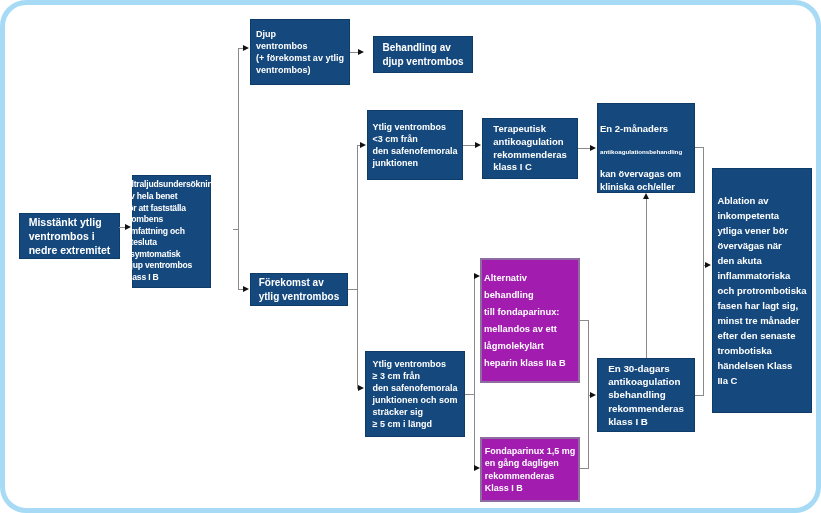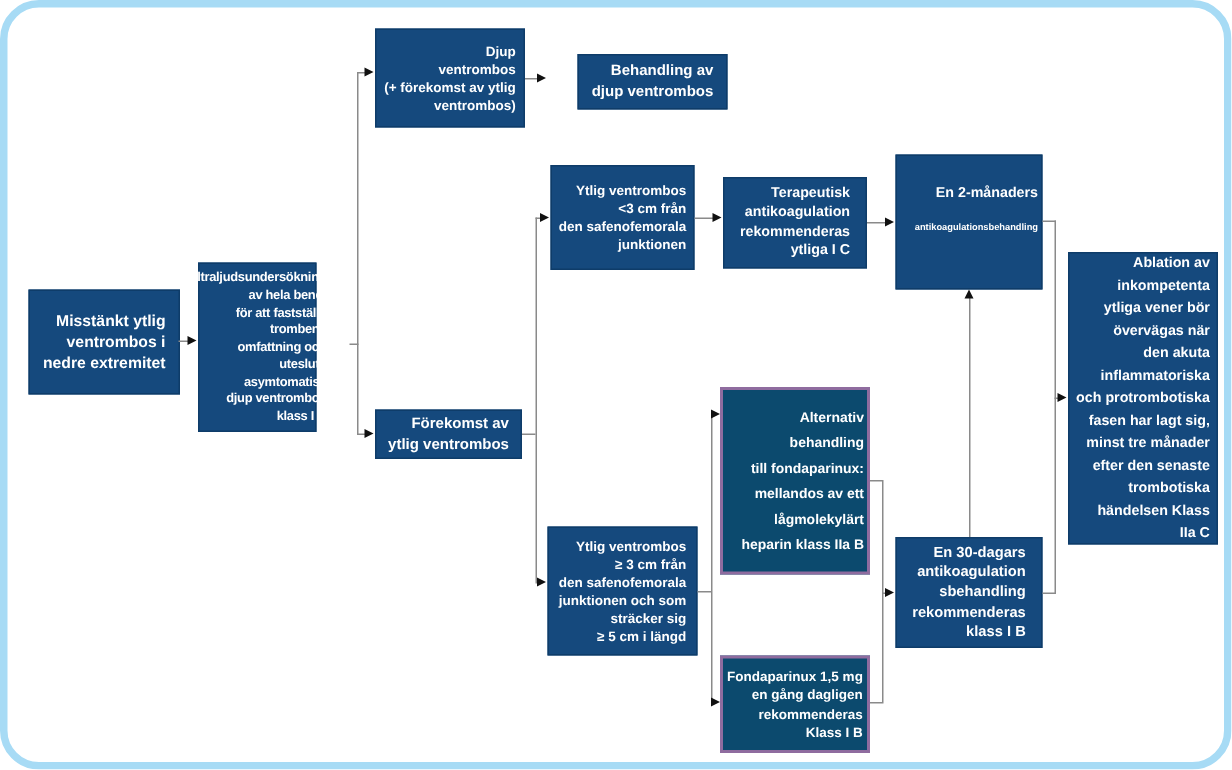--- a/index.html
+++ b/index.html
@@ -3,37 +3,37 @@
 <meta charset="utf-8">
 <style>
   html,body { margin:0; padding:0; background:#fff; }
   #canvas {
     position:relative; width:821px; height:513px; box-sizing:border-box;
     background:#ffffff; border:5px solid #A7DBF5; border-radius:26px;
     font-family:"Liberation Sans", sans-serif; overflow:hidden;
   }
   .node {
     position:absolute; background:#15497D; color:#ffffff; font-weight:700;
-    text-align:right; display:flex; align-items:center; justify-content:center;
+    text-align:left; display:flex; align-items:center; justify-content:center;
     white-space:pre-line; font-size:9.5px; line-height:1.35;
     border:1px solid #0e3c69; box-sizing:border-box; padding:2px;
   }
-  .purple { background:#0c4a6e; border:2px solid #8F6C9F; }
-  #n-misstankt   { left:14px;  top:188px; width:101px; height:70px; font-size:10.5px; }
+  .purple { background:#a21caf; border:2px solid #8F6C9F; }
+  #n-misstankt   { left:14px;  top:208px; width:101px; height:46px; font-size:10.5px; }
   #n-ultraljud   { left:127px; top:170px; width:79px; height:113px; font-size:8.6px; letter-spacing:-0.2px; }
   #n-djup        { left:245px; top:14px;  width:100px; height:66px; font-size:9px; }
-  #n-behandling  { left:380px; top:31px;  width:100px; height:37px; font-size:10px; }
+  #n-behandling  { left:368px; top:31px;  width:100px; height:37px; font-size:10px; }
   #n-forekomst   { left:245px; top:268px; width:98px;  height:33px; font-size:10px; }
   #n-ytlig3      { left:362px; top:105px; width:96px;  height:70px; font-size:9px; }
   #n-terapeutisk { left:477px; top:113px; width:96px;  height:61px; font-size:9.5px; }
   #n-tremanaders { left:592px; top:98px;  width:98px;  height:90px; display:block; padding-top:5px; }
   #n-tremanaders .l1 { display:block; font-size:9.5px; line-height:13px; }
   #n-tremanaders .l2 { display:block; font-size:6.2px; line-height:8px; font-weight:600; }
   #n-tremanaders .l3 { display:block; font-size:9.3px; line-height:13px; }
-  #n-ablation    { left:707px; top:163px; width:100px; height:195px; font-size:9.5px; line-height:15px; }
+  #n-ablation    { left:707px; top:163px; width:100px; height:245px; font-size:9.5px; line-height:15px; }
   #n-ytlig5      { left:360px; top:346px; width:100px; height:86px; font-size:9px; }
   #n-alternativ  { left:475px; top:253px; width:100px; height:125px; align-items:flex-start;
                    padding-top:10px; font-weight:600; font-size:9.3px; line-height:17px; }
   #n-fonda       { left:475px; top:432px; width:100px; height:65px; font-size:9px; }
   #n-45dagars    { left:592px; top:353px; width:98px;  height:74px; font-size:9.8px; }
   .h, .v { position:absolute; background:#8a8a8a; }
   .h { height:1px; }
   .v { width:1px; }
   .ar { position:absolute; width:0; height:0;
         border-top:3.5px solid transparent; border-bottom:3.5px solid transparent;
@@ -67,24 +67,29 @@
 djup ventrombos</div>
   <div class="node" id="n-forekomst">Förekomst av
 ytlig ventrombos</div>
   <div class="node" id="n-ytlig3">Ytlig ventrombos
 &lt;3 cm från
 den safenofemorala
 junktionen</div>
   <div class="node" id="n-terapeutisk">Terapeutisk
 antikoagulation
 rekommenderas
-ytliga I C</div>
+klass I C</div>
   <div class="node" id="n-tremanaders">
     <span class="l1">En 2-månaders</span>
     <span class="l2">antikoagulationsbehandling</span>
+    <span class="l3">kan övervagas om
+kliniska och/eller
+anatomiska
+högriskfaktorer
+föreligger klass IIb C</span>
   </div>
   <div class="node" id="n-ablation">Ablation av
 inkompetenta
 ytliga vener bör
 övervägas när
 den akuta
 inflammatoriska
 och protrombotiska
 fasen har lagt sig,
 minst tre månader

